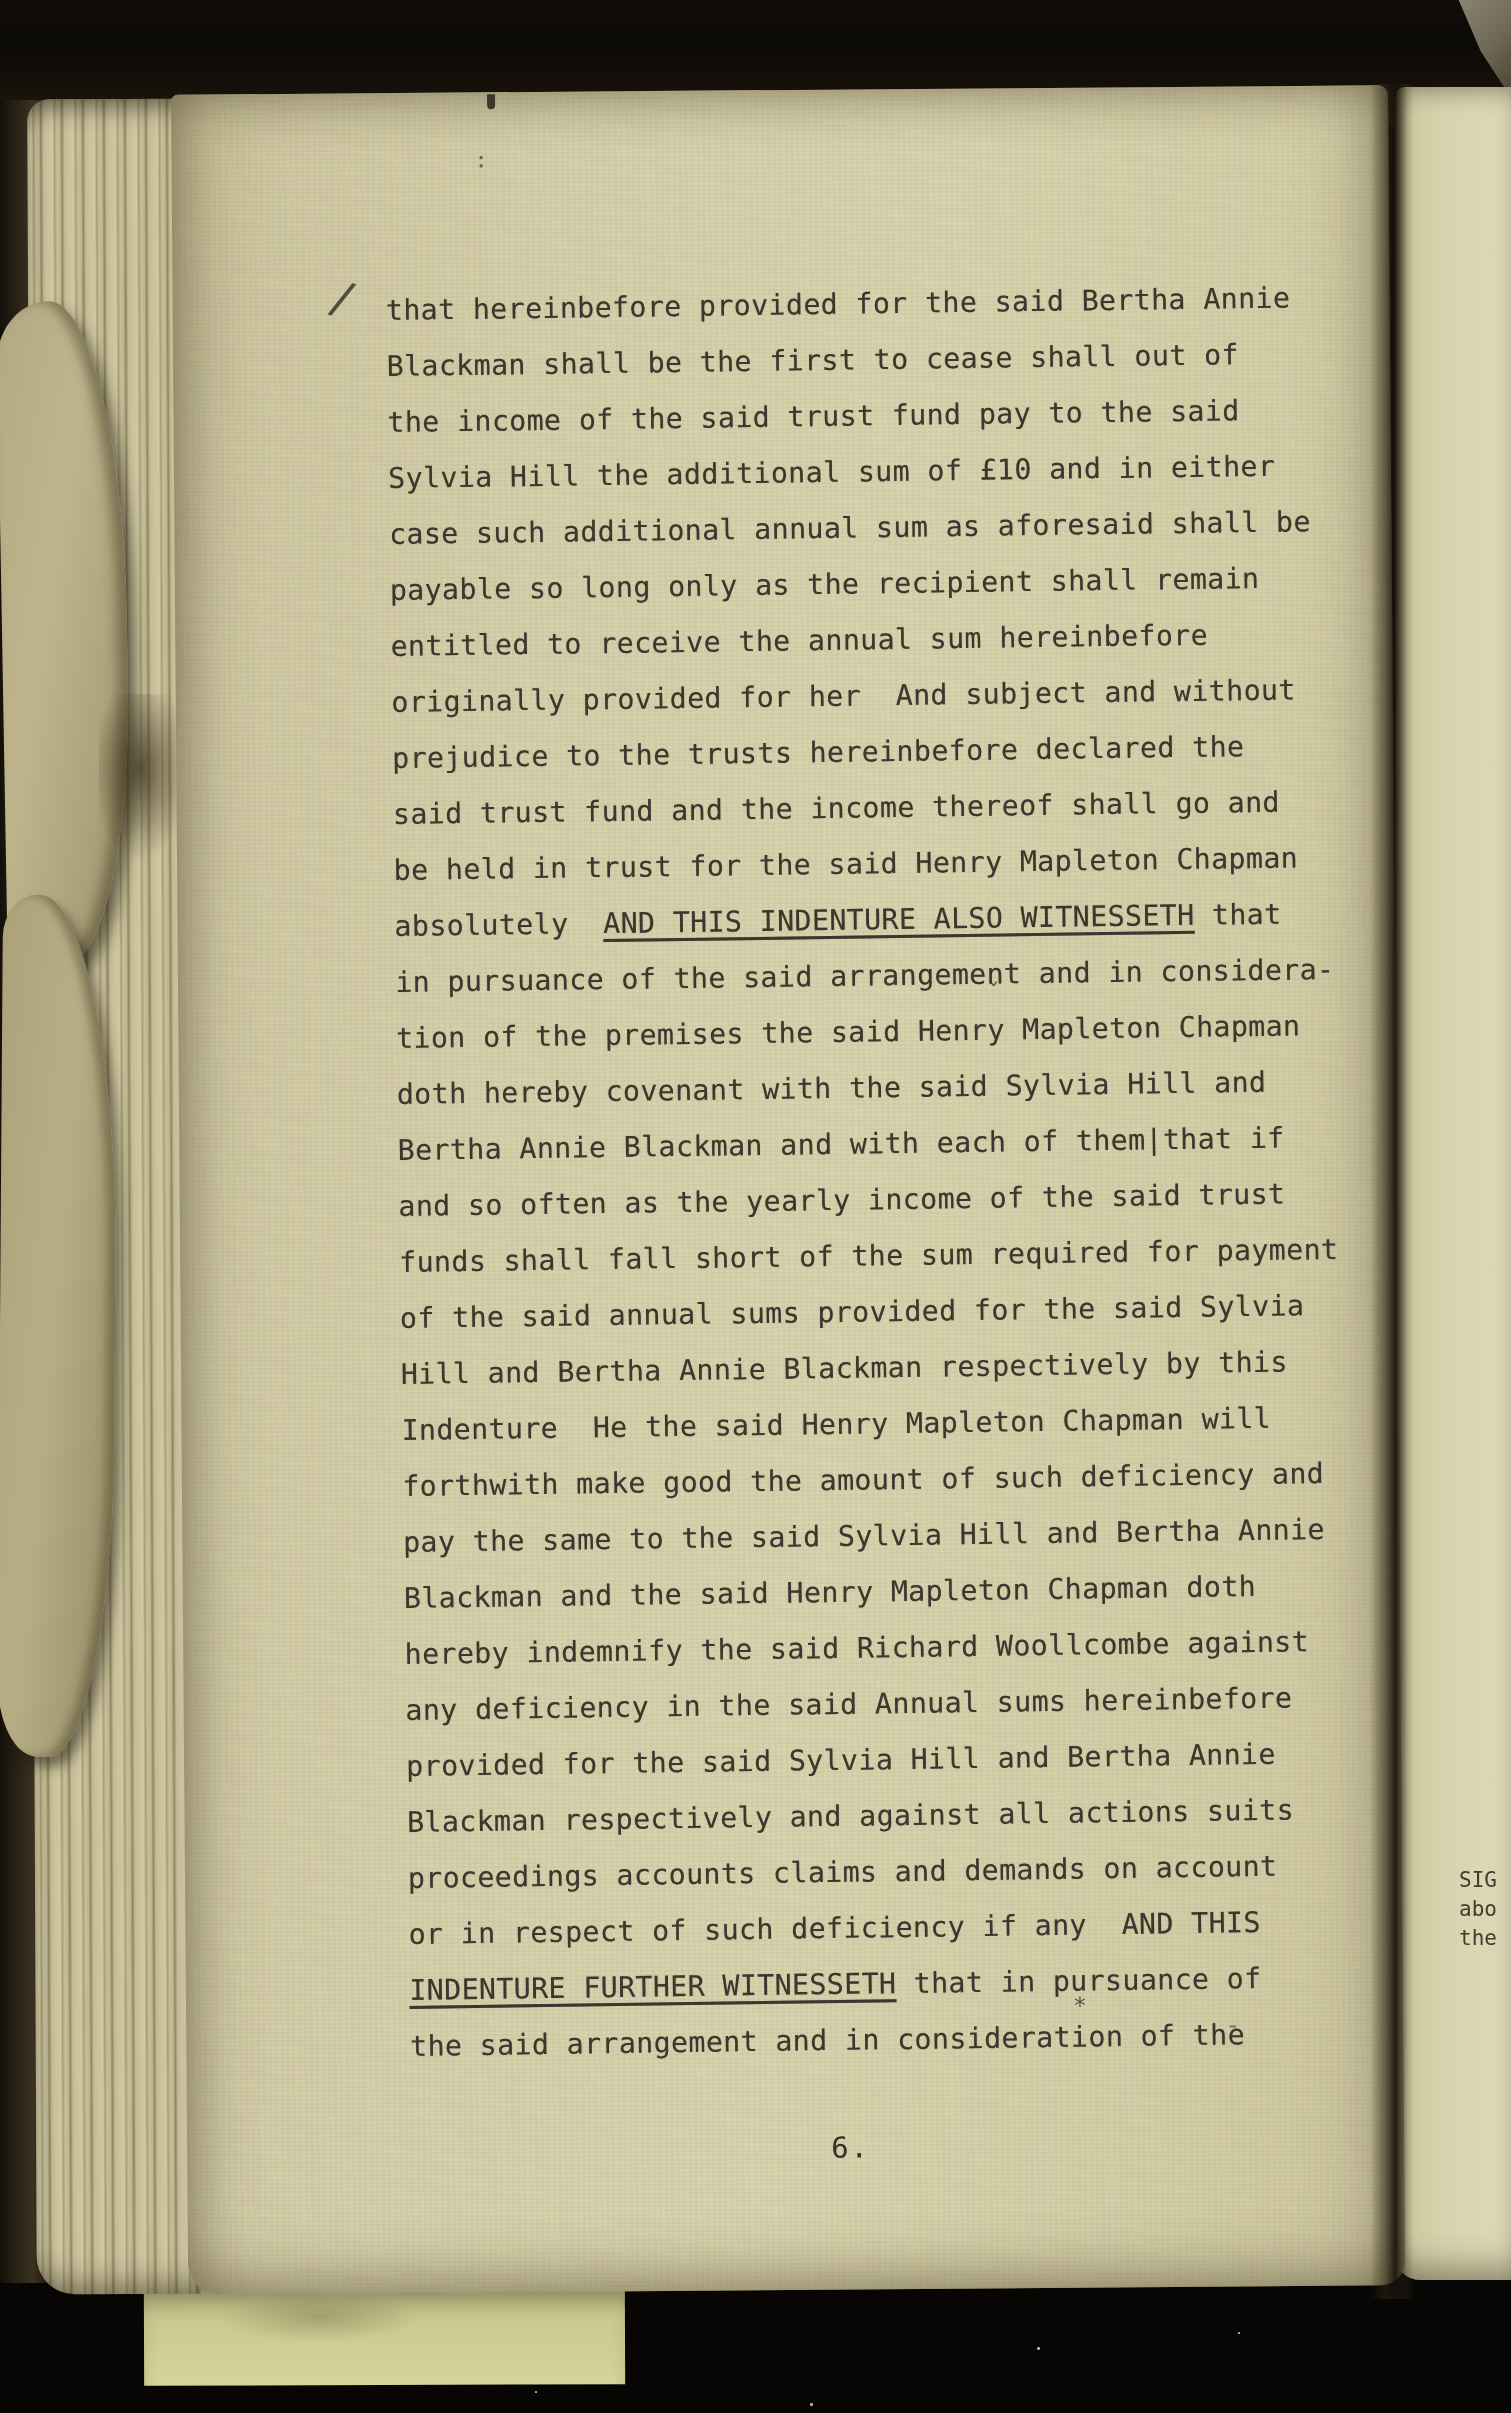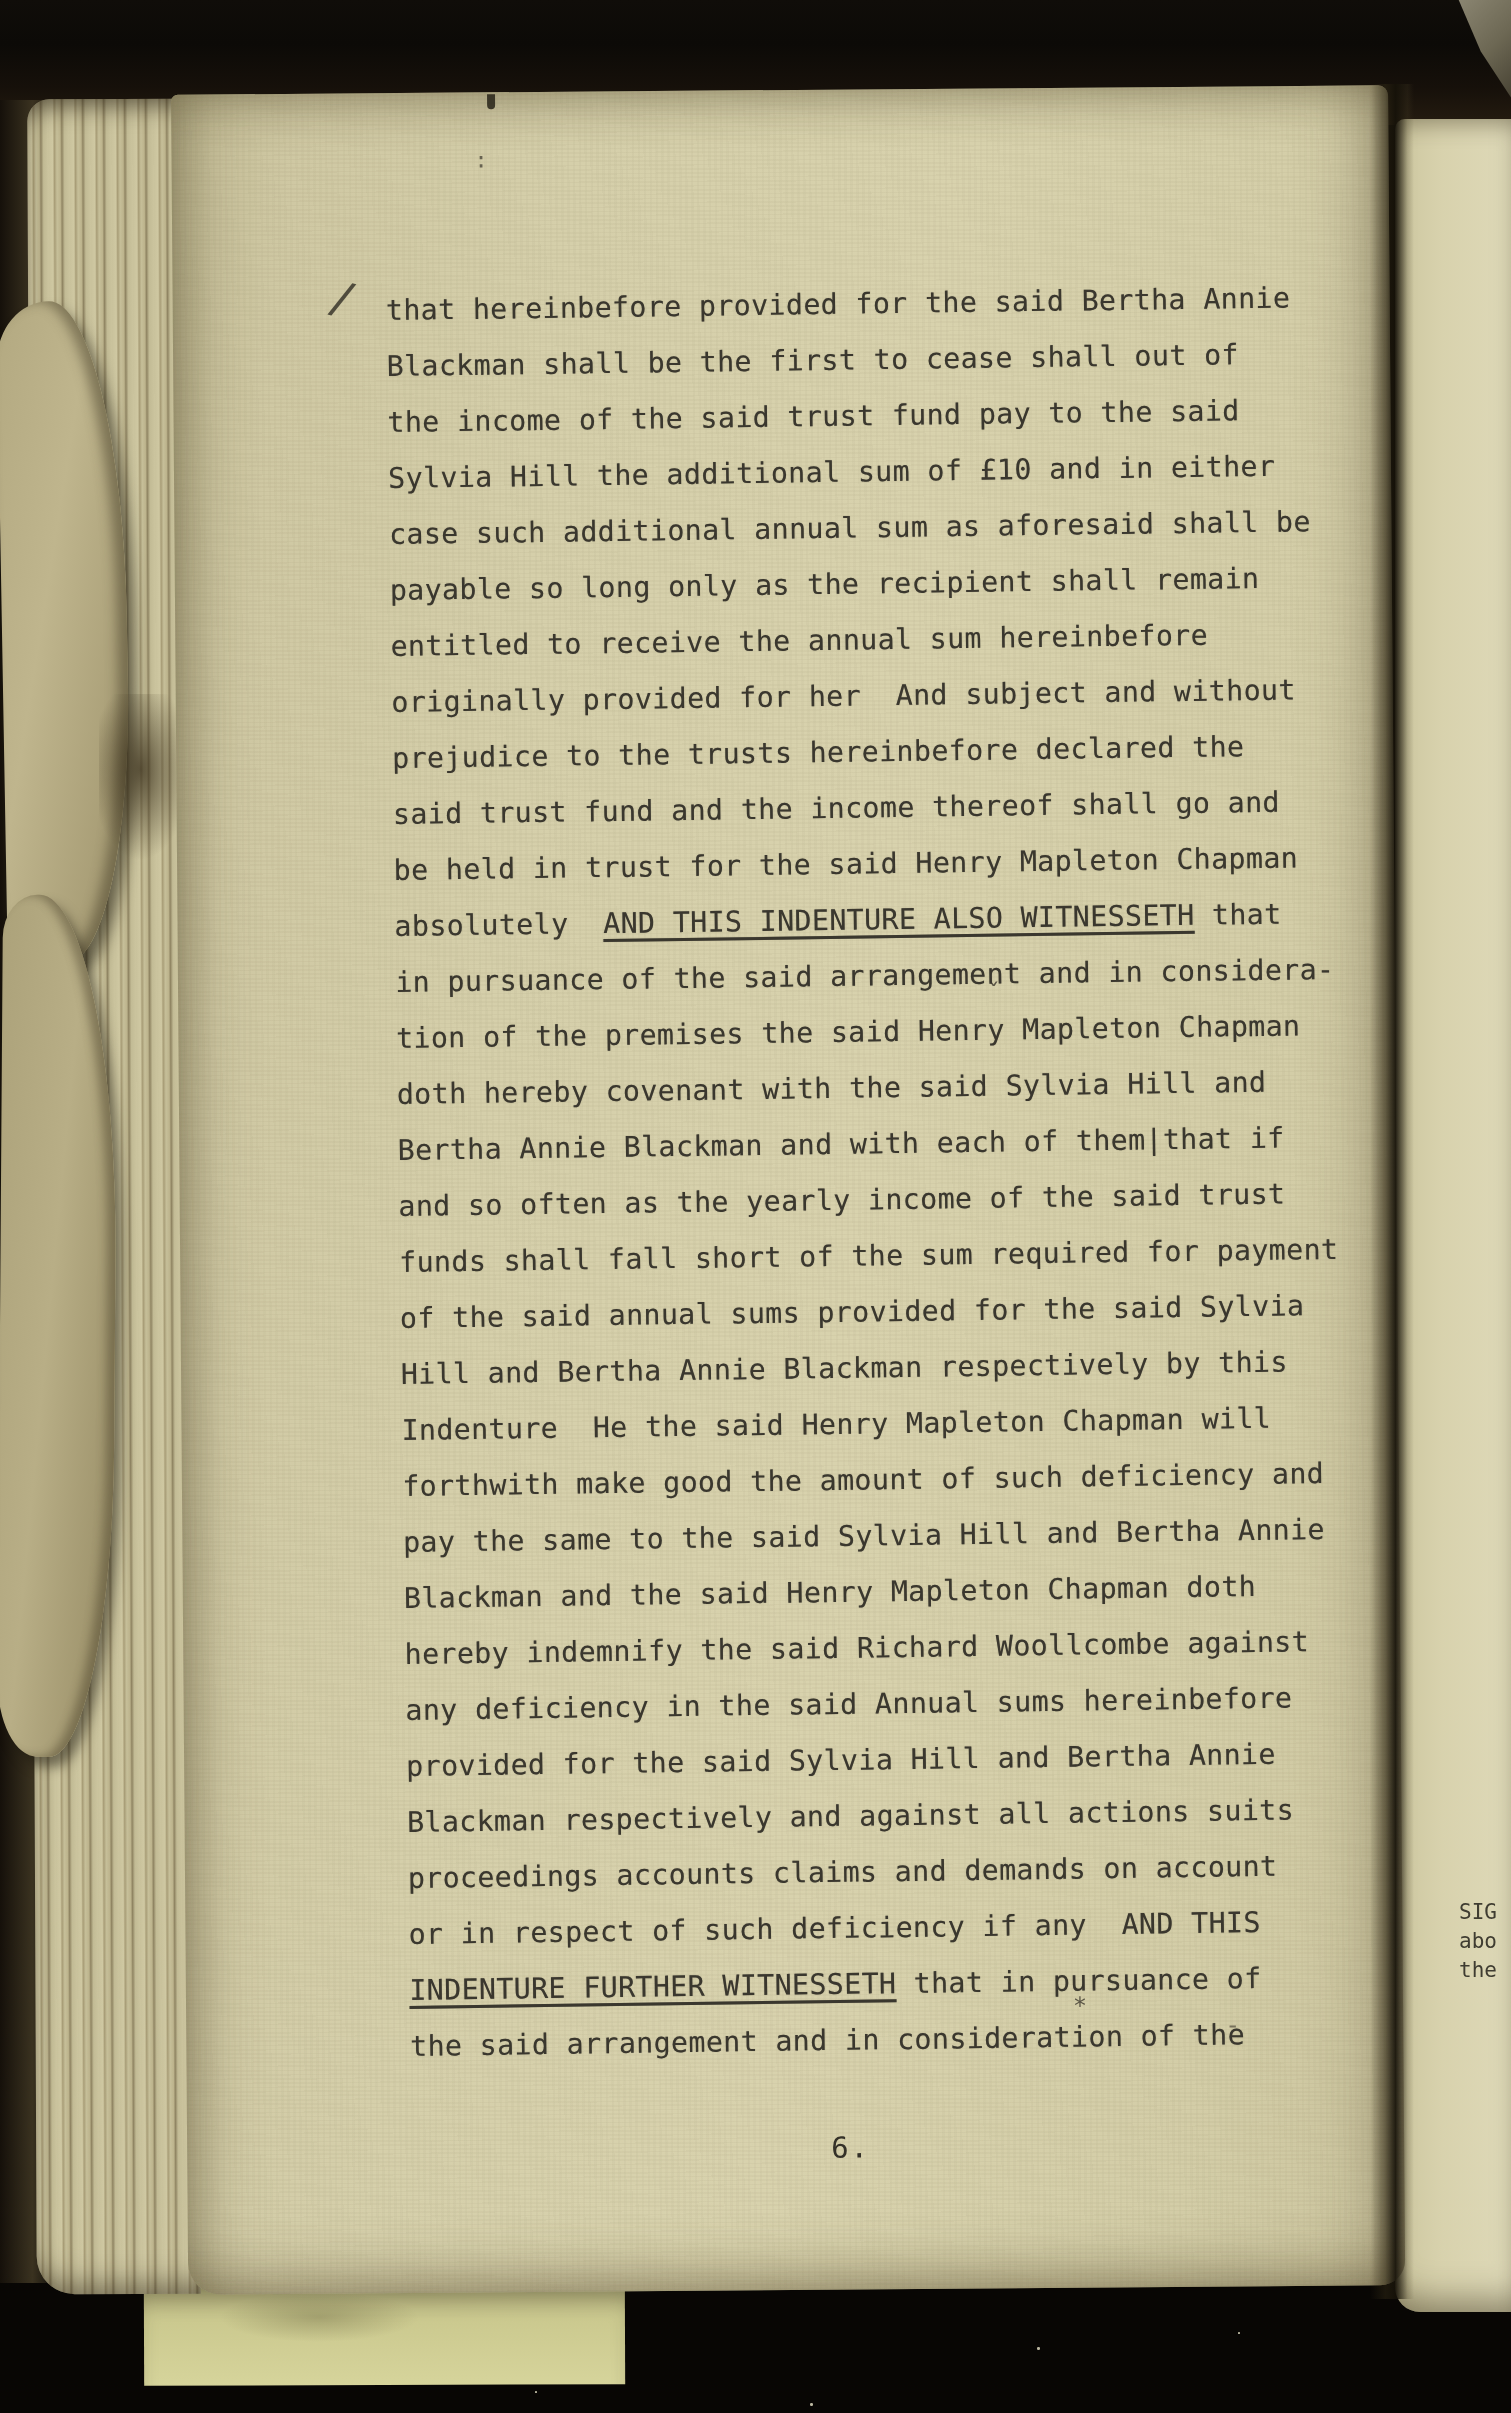--- a/index.html
+++ b/index.html
@@ -66,21 +66,20 @@
     content:"";position:absolute;left:75px;top:6.7px;width:201px;height:50px;
     background:radial-gradient(ellipse,rgba(70,65,35,0.28),rgba(70,65,35,0) 70%);
   }
   
   .next-page{
     position:absolute;left:1395px;top:87px;width:116px;height:2193px;
     border-radius:10px 0 0 25px;
     background:linear-gradient(90deg,#ccc69f 0%,#d8d2ad 40%,#ded9b8 100%);
     box-shadow:inset 0 16.7px 22px -11.7px rgba(60,52,30,0.45),
                inset 0 -28.4px 33px -16.7px rgba(60,52,30,0.5);
-    margin-top:32px;
   }
   .fragments{
     position:absolute;left:64px;top:1779px;
     font-size:21px;line-height:29px;color:#3f3c31;white-space:pre;
   }
   
   .main-page{
     position:absolute;left:171px;top:90px;width:1217px;height:2200px;
     border-radius:6.7px 10px 25px 32px;
     transform:rotate(-0.45deg);transform-origin:50% 0;

